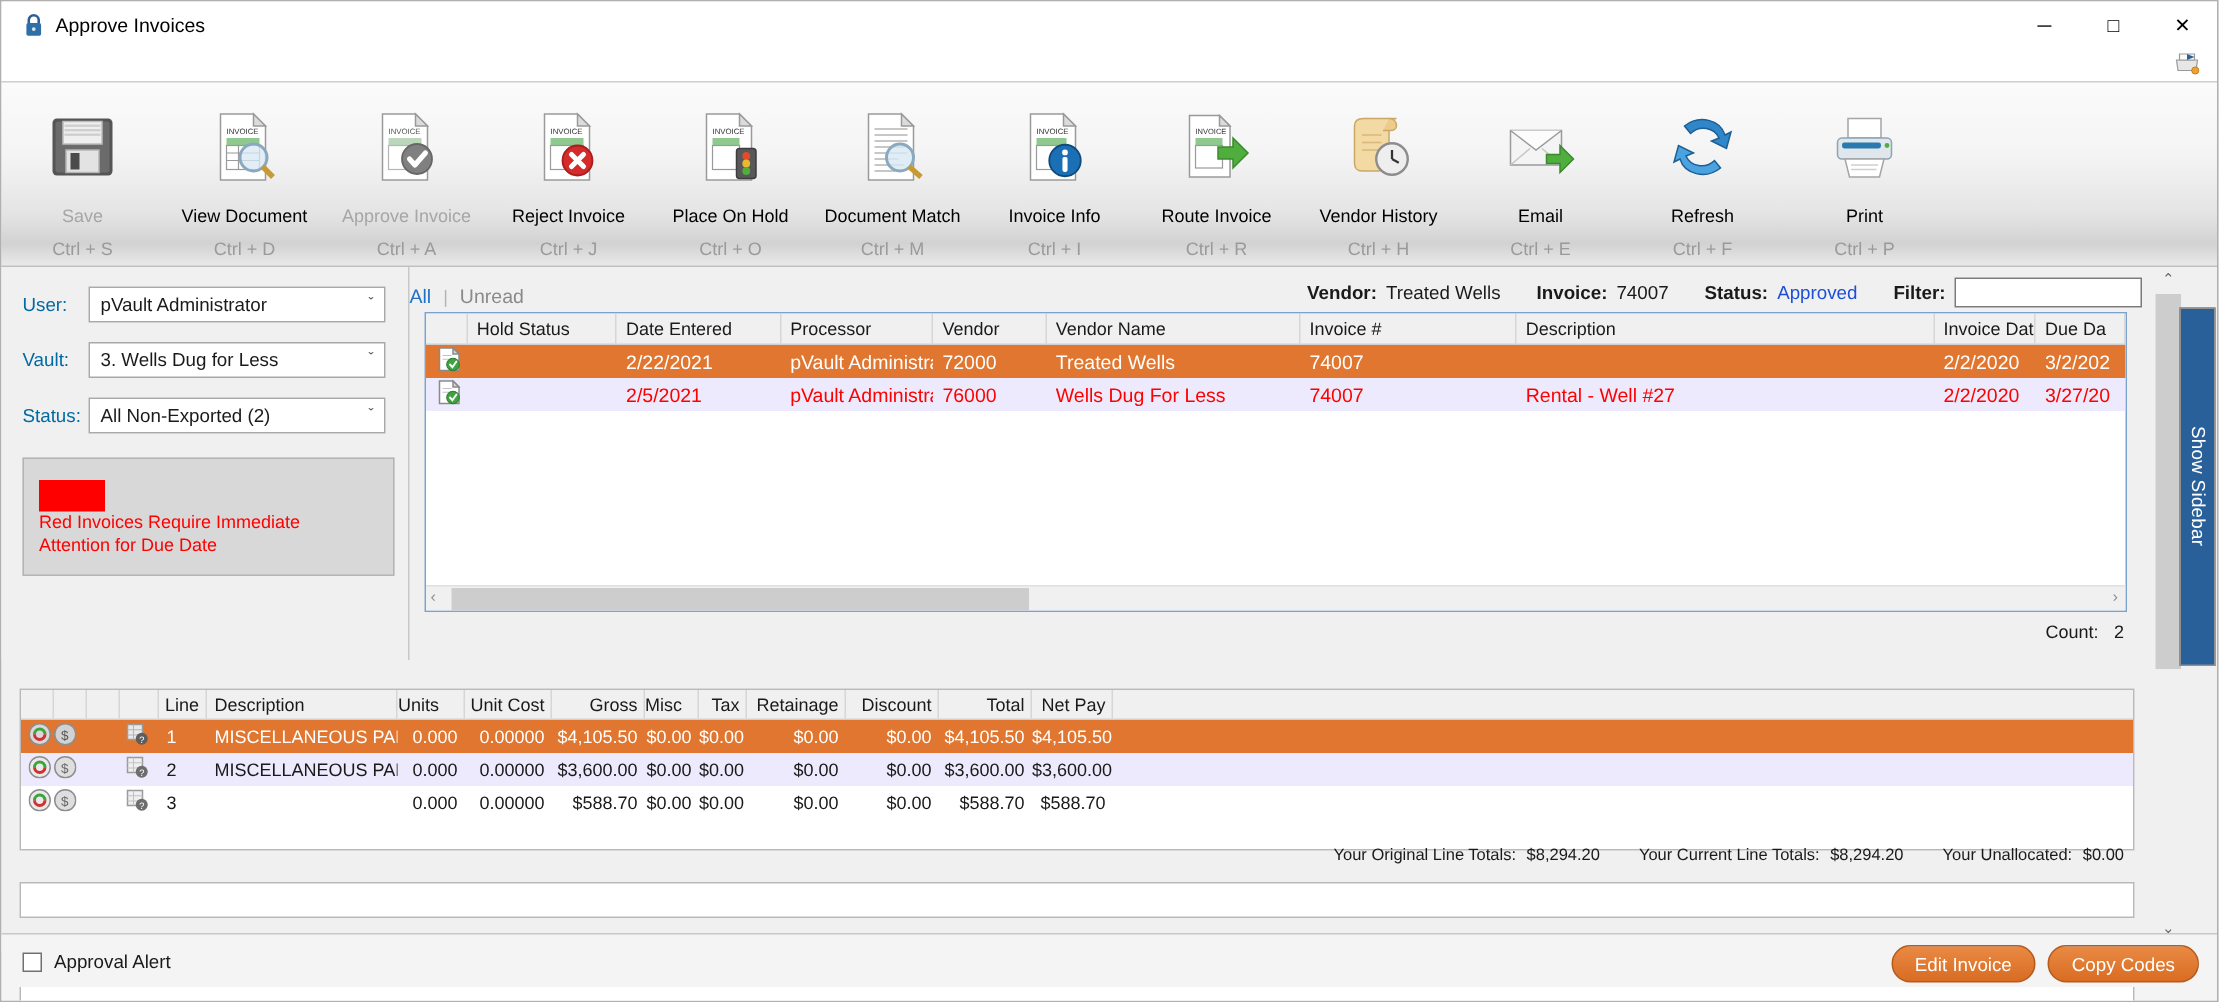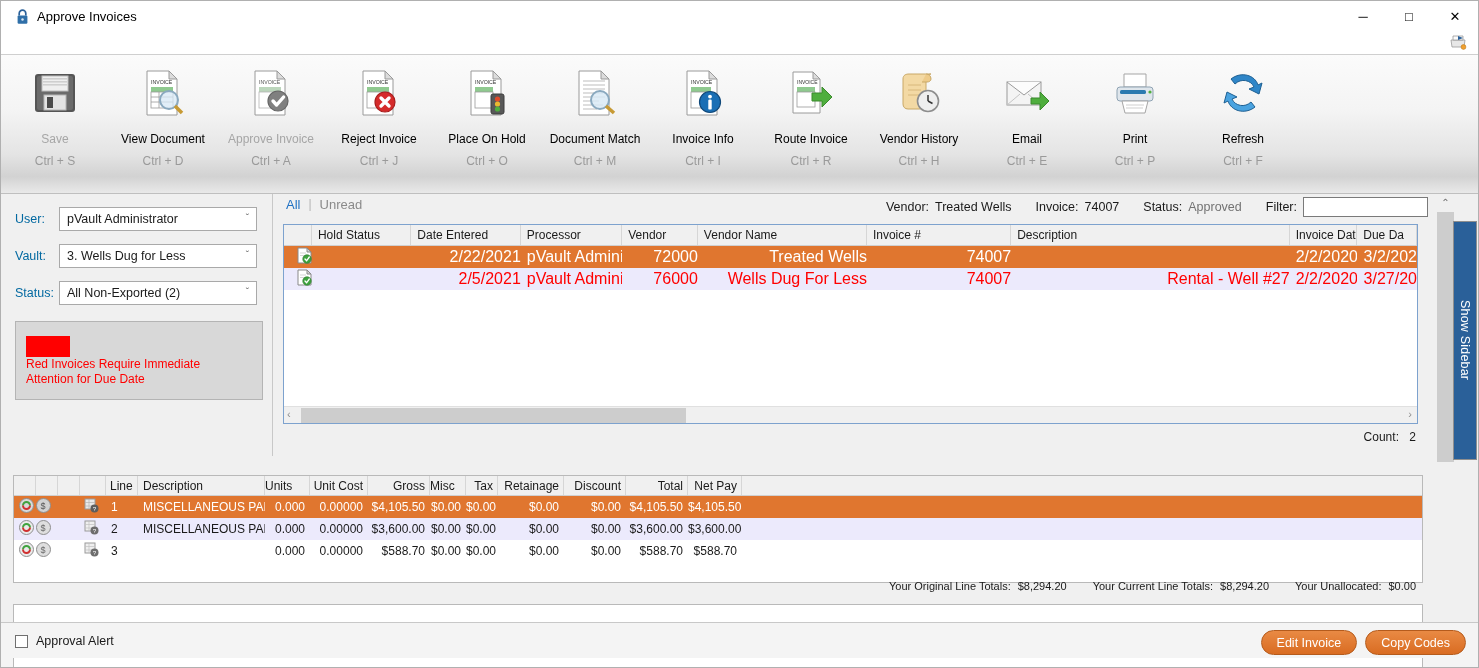--- a/index.html
+++ b/index.html
@@ -19,24 +19,24 @@
   .title-text { font-size:13px; color:#000; margin-left:4px; }
   .win-controls { position:absolute; right:0; top:0; display:flex; height:31px; }
   .win-btn { width:46px; height:31px; display:flex; align-items:center; justify-content:center; font-size:13px; color:#000; }
 
   
   .quickrow { height:22px; background:#ffffff; position:relative; }
   .quick-icon { position:absolute; right:10px; top:1px; }
 
   
   .ribbon {
-    height:140px;
+    height:124px;
     background:linear-gradient(to bottom,#fbfbfb 0%,#f4f4f4 40%,#e4e4e4 72%,#d2d2d2 88%,#e9e9e9 100%);
     border-top:1px solid #cfcfcf; border-bottom:1px solid #bfbfbf;
-    display:flex; align-items:flex-start; padding-top:4px;
+    display:flex; align-items:center; padding-top:4px;
   }
   .rb-item { width:108px; display:flex; flex-direction:column; align-items:center; cursor:default; }
   .rb-icon { height:62px; width:62px; display:flex; align-items:center; justify-content:center; margin-top:3px; }
   .rb-label { margin-top:8px; font-size:12px; color:#000; white-space:nowrap; }
   .rb-label.disabled { color:#a6a6a6; }
   .rb-key { margin-top:8px; font-size:12px; color:#9a9a9a; white-space:nowrap; }
 
   
   .body-area { position:relative; height:457px; background:#f0f0f0; }
 
@@ -52,35 +52,35 @@
 
   .legend { margin:16px 0 0 14px; width:248px; background:#d8d8d8; border:1px solid #b4b4b4; padding:12px 10px; }
   .legend-row { display:flex; align-items:flex-start; margin-bottom:12px;flex-direction:column; }
   .legend-row:last-child { margin-bottom:0; }
   .swatch { width:44px; height:21px; margin-right:10px; flex:0 0 auto; margin-top:2px; }
   .legend-text { font-size:12px; line-height:15px; }
   .legend-text.red { color:#ff0000; }
   .legend-text.blue { color:#3b43c8; }
 
   
-  .grid-head { position:absolute; left:285px; top:3px; right:50px; height:24px; display:flex; align-items:flex-start; }
+  .grid-head { position:absolute; left:272px; top:3px; right:50px; height:24px; display:flex; align-items:flex-end; }
   .tab-all { color:#1f71c4; font-size:13px; cursor:pointer; }
   .tab-sep { color:#b4b4b4; margin:0 8px; }
   .tab-unread { color:#8a8a8a; font-size:13px; cursor:pointer; }
   .head-right { margin-left:auto; display:flex; align-items:center; font-size:12.5px; }
-  .hr-label { font-weight:normal; color:#1a1a1a; margin-right:6px; }
+  .hr-label { font-weight:bold; color:#1a1a1a; margin-right:6px; }
   .hr-val { color:#1a1a1a; margin-right:24px; }
-  .hr-val.green { color:#737373; }
+  .hr-val.green { color:#1d4ed8; }
   .filter-input { width:125px; height:20px; border:1px solid #7a7a7a; background:#fff; }
 
   
   .invgrid { position:absolute; left:282px; top:30px; width:1135px; height:200px; border:1px solid #7da2ce; background:#fff; overflow:hidden; }
   .ig-header { display:flex; height:21px; background:#f0f0f0; border-bottom:1px solid #d0d0d0; }
   .ig-header div { border-right:1px solid #d6d6d6; padding:3px 0 0 6px; font-size:12px; color:#1a1a1a; overflow:hidden; white-space:nowrap; }
-  .ig-row { display:flex; height:22px; align-items:center; font-size:16px; white-space:nowrap;text-align:right; }
+  .ig-row { display:flex; height:22px; align-items:center; font-size:13px; white-space:nowrap; }
   .ig-row div { padding-left:6px; overflow:hidden; white-space:nowrap; }
   .ig-row.sel { background:#e0762f; color:#ffffff; }
   .ig-row.alt { background:#eceafc; color:#ff0000; }
   .hscroll { position:absolute; left:0; bottom:0; width:1133px; height:17px; background:#f0f0f0; border-top:1px solid #e0e0e0; }
   .hs-thumb { position:absolute; left:17px; top:1px; width:385px; height:15px; background:#cdcdcd; }
   .hs-l { position:absolute; left:3px; top:1px; color:#8f8f8f; font-size:11px; }
   .hs-r { position:absolute; right:5px; top:1px; color:#8f8f8f; font-size:11px; }
 
   .count-line { position:absolute; right:62px; top:236px; font-size:12px; }
 
@@ -330,44 +330,44 @@
           <path d="M30 31h9v-6l9 9-9 9v-6h-9z" fill="#4fae3e" stroke="#3a8a2c" stroke-width="1"></path>
         </svg>
       </span>
       <span class="rb-label">Email</span>
       <span class="rb-key">Ctrl + E</span>
     </div>
 
     <div class="rb-item">
       <span class="rb-icon">
         <svg width="52" height="52" viewBox="0 0 52 52">
+          <path d="M14 12c10-8 24-4 27 6l4-2-3 11-10-5 5-2c-3-7-13-9-19-3z" fill="#2f86c8" stroke="#1d5f92"></path>
+          <path d="M38 40c-10 8-24 4-27-6l-4 2 3-11 10 5-5 2c3 7 13 9 19 3z" fill="#4aa3e0" stroke="#1d5f92"></path>
+        </svg>
+      </span>
+      <span class="rb-label">Refresh</span>
+      <span class="rb-key">Ctrl + F</span>
+    </div>
+
+    <div class="rb-item">
+      <span class="rb-icon">
+        <svg width="52" height="52" viewBox="0 0 52 52">
           <path d="M15 7h22v13H15z" fill="#fff" stroke="#a5a5a5"></path>
           <rect x="8" y="20" width="36" height="14" rx="3" fill="#dfe6ec" stroke="#8fa3b3"></rect>
           <rect x="11" y="23" width="26" height="4" rx="1.6" fill="#2a7ab0"></rect>
           <circle cx="41" cy="25" r="1.6" fill="#4fae3e"></circle>
           <path d="M13 34h26l-3 12H16z" fill="#fff" stroke="#a5a5a5"></path>
           <g stroke="#cfcfcf">
               <line x1="17" y1="38" x2="35" y2="38"></line>
               <line x1="17" y1="41" x2="34" y2="41"></line>
             </g>
         </svg>
       </span>
       <span class="rb-label">Print</span>
       <span class="rb-key">Ctrl + P</span>
-    </div>
-
-    <div class="rb-item">
-      <span class="rb-icon">
-        <svg width="52" height="52" viewBox="0 0 52 52">
-          <path d="M14 12c10-8 24-4 27 6l4-2-3 11-10-5 5-2c-3-7-13-9-19-3z" fill="#2f86c8" stroke="#1d5f92"></path>
-          <path d="M38 40c-10 8-24 4-27-6l-4 2 3-11 10 5-5 2c3 7 13 9 19 3z" fill="#4aa3e0" stroke="#1d5f92"></path>
-        </svg>
-      </span>
-      <span class="rb-label">Refresh</span>
-      <span class="rb-key">Ctrl + F</span>
     </div>
   </div>
 
   <div class="body-area">
 
     <div class="leftpanel">
       <div class="fld-row">
         <span class="fld-label">User:</span>
         <div class="combo">
           <span>pVault Administrator</span>
@@ -490,21 +490,21 @@
     </div>
 
     <div class="linegrid">
       <div class="lg-header">
         <div style="width:22px"></div>
         <div style="width:22px"></div>
         <div style="width:22px"></div>
         <div style="width:26px"></div>
         <div style="width:32px;padding-left:4px">Line</div>
         <div style="width:127px;padding-left:5px">Description</div>
-        <div style="width:45px;text-align:left;padding-right:16px">Units</div>
+        <div style="width:45px;text-align:center;padding-right:16px">Units</div>
         <div style="width:58px;text-align:right;padding-right:4px">Unit Cost</div>
         <div style="width:62px;text-align:right;padding-right:4px">Gross</div>
         <div style="width:36px;text-align:left;padding-right:4px">Misc</div>
         <div style="width:32px;text-align:right;padding-right:4px">Tax</div>
         <div style="width:66px;text-align:right;padding-right:4px">Retainage</div>
         <div style="width:62px;text-align:right;padding-right:4px">Discount</div>
         <div style="width:62px;text-align:right;padding-right:4px">Total</div>
         <div style="width:54px;text-align:right;padding-right:4px">Net Pay</div>
       </div>
 

